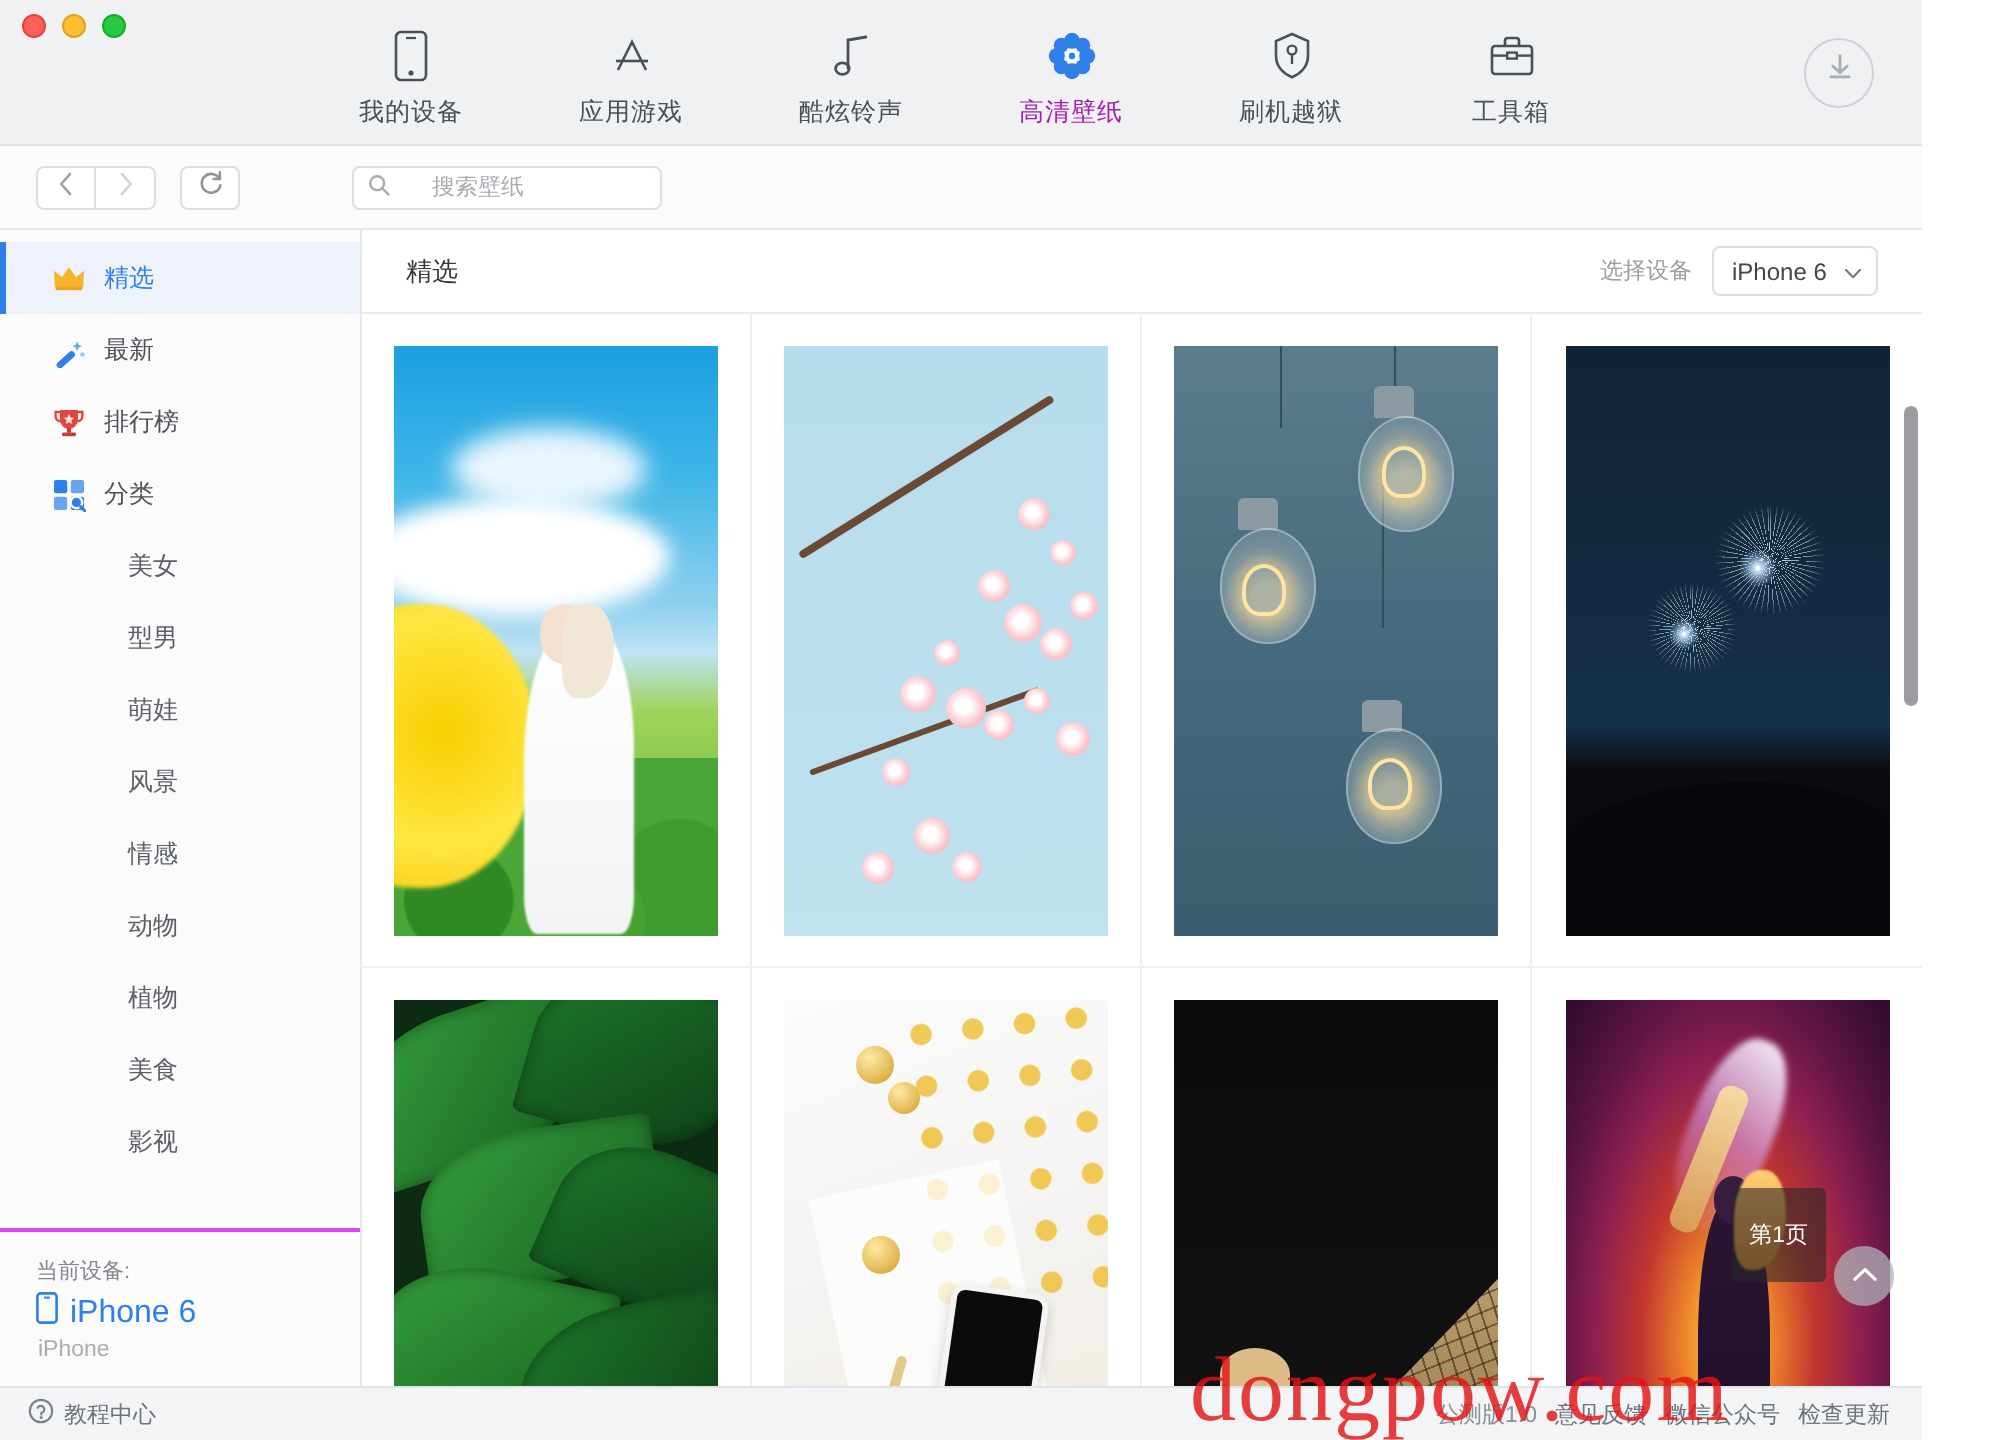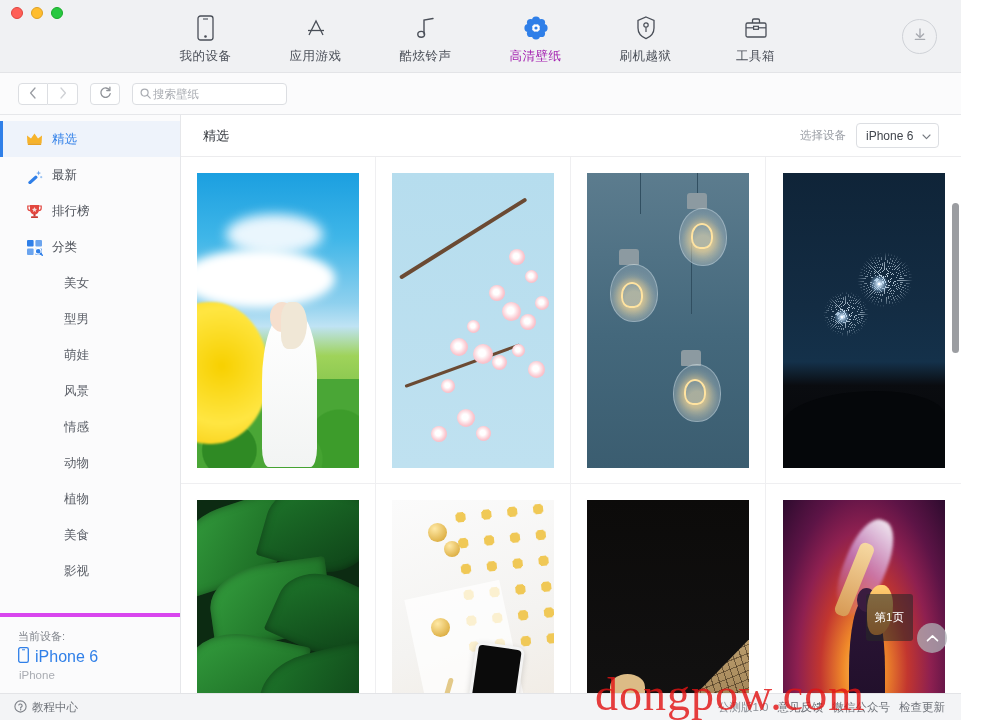--- a/index.html
+++ b/index.html
@@ -75,21 +75,21 @@
   .navbtn:first-child { border-radius: 4px 0 0 4px; }
   .navbtn:last-child { border-radius: 0 4px 4px 0; border-left: none; }
   .refresh {
     width: 30px; height: 22px;
     border: 1px solid #dcdee2; background: #fff; border-radius: 4px;
     display: flex; align-items: center; justify-content: center; cursor: pointer;
   }
   .searchbox {
     width: 155px; height: 22px;
     border: 1px solid #dcdee2; border-radius: 4px; background: #fff;
-    display: flex; align-items: center; gap: 2px; padding: 0 7px;
+    display: flex; align-items: center; gap: 21px; padding: 0 7px; margin-left: 44px;
   }
   .searchbox input {
     border: none; outline: none; font-size: 11.5px; color: #3a3a3a;
     width: 100%; background: transparent;
     font-family: "Liberation Sans", sans-serif;
   }
   .searchbox input::placeholder { color: #a9acb2; }
 
   
   .body { flex: 1; display: flex; min-height: 0; }
@@ -114,21 +114,21 @@
     content: ""; position: absolute; left: 0; top: 0; bottom: 0;
     width: 3px; background: #2f7fe8;
   }
   .side-ico { width: 17px; height: 17px; display: flex; align-items: center; justify-content: center; flex: none; }
   .side-sub {
     height: 36px; display: flex; align-items: center;
     padding-left: 64px; font-size: 12.5px; color: #5b5f67; cursor: pointer;
   }
 
   .device-box {
-    border-top: 4px solid #d946ef;
+    border-top: 2px solid #d946ef;
     padding: 12px 0 12px 18px; flex: none;
   }
   .device-lbl { font-size: 11px; color: #82868d; margin-bottom: 3px; }
   .device-name {
     display: flex; align-items: center; gap: 6px;
     font-size: 16px; color: #2f7fe8; font-weight: 500; margin-bottom: 2px;
   }
   .device-sub { font-size: 11.5px; color: #a9acb2; padding-left: 1px; }
 
   

